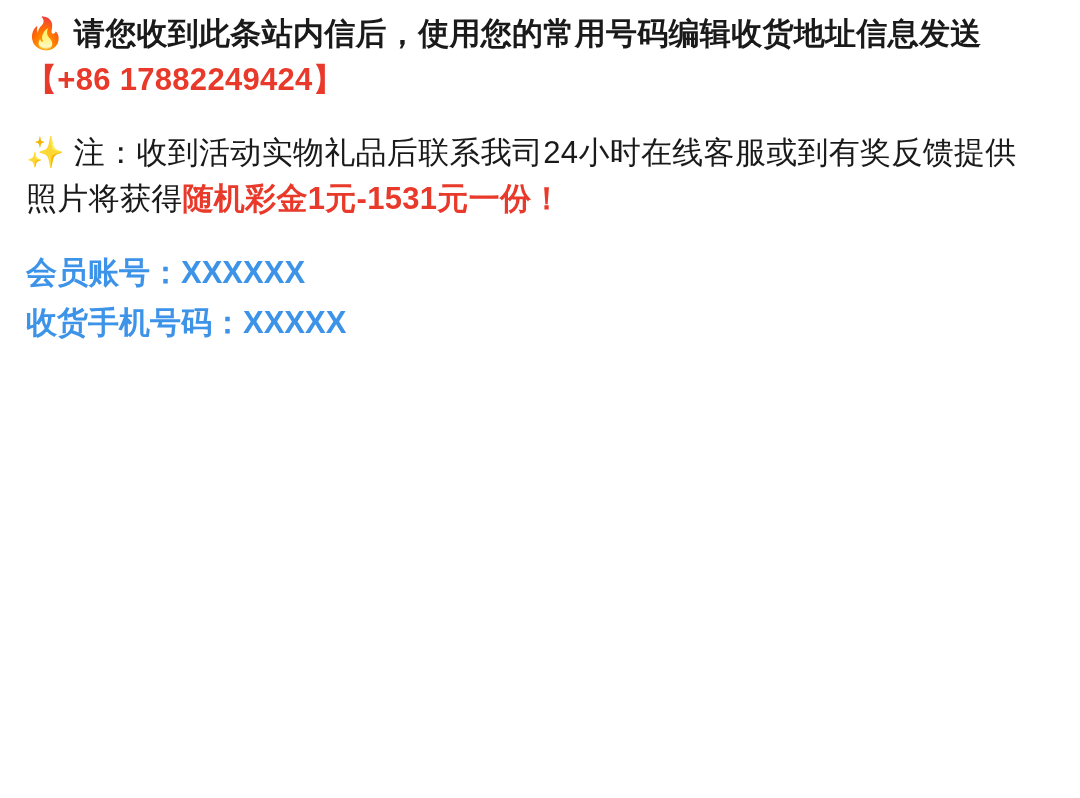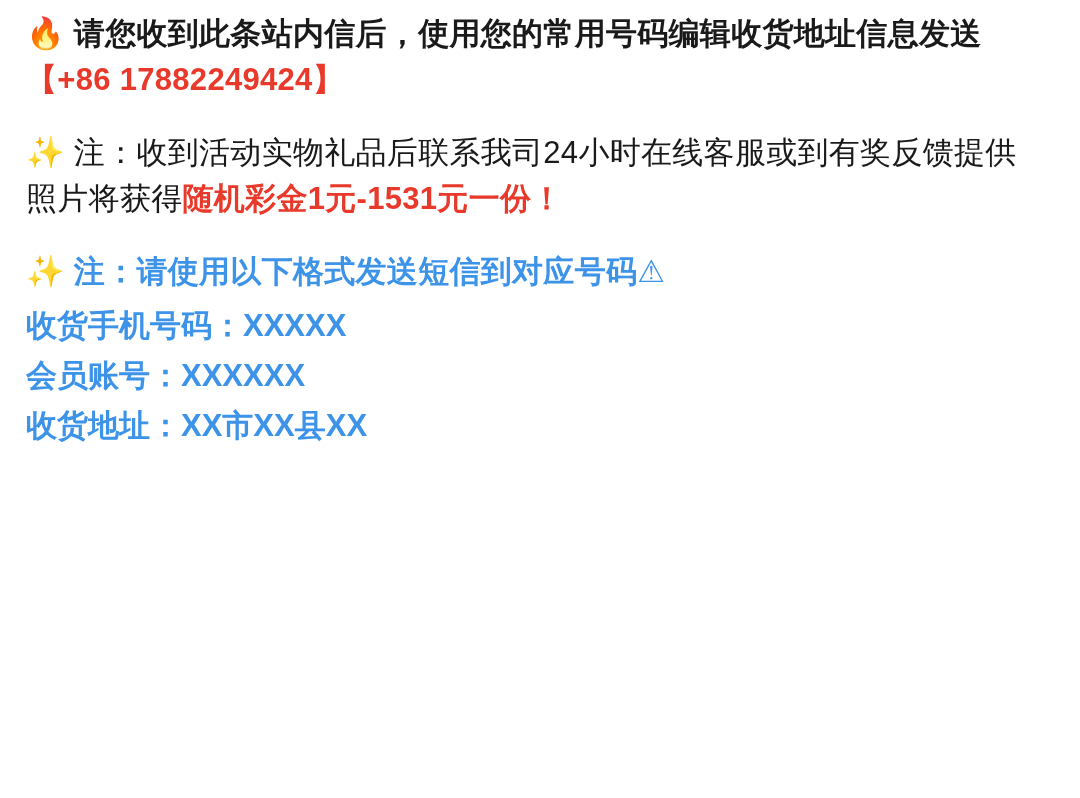--- a/index.html
+++ b/index.html
@@ -67,30 +67,23 @@
     <span class="dark">请您收到此条站内信后，使用您的常用号码编辑收货地址信息发送</span>
     <span class="red-b">【+86 17882249424】</span>
   </p>
 
 
   <p class="para p3">
     <span class="emoji">✨</span>
     <span class="dark">注：收到活动实物礼品后联系我司24小时在线客服或到有奖反馈提供照片将获得</span><span class="red-b">随机彩金1元-1531元一份！</span>
   </p>
 
-  <p class="para p4">
-    <span class="emoji">✨</span>
-    <span class="blue">注：请使用以下格式发送短信到对应号码</span><span class="emoji blue">⚠</span>
-  </p>
 
   <div class="fmt-block">
-    <div class="fmt-line">
-      <span>收货手机号码：</span><span class="fmt-val">XXXXX</span>
-    </div>
     <div class="fmt-line">
       <span>会员账号：</span><span class="fmt-val">XXXXXX</span>
     </div>
     <div class="fmt-line">
-      <span>收货地址：</span><span class="fmt-val">XX市XX县XX</span>
+      <span>收货手机号码：</span><span class="fmt-val">XXXXX</span>
     </div>
   </div>
 
 </div>
 
 </body></html>

